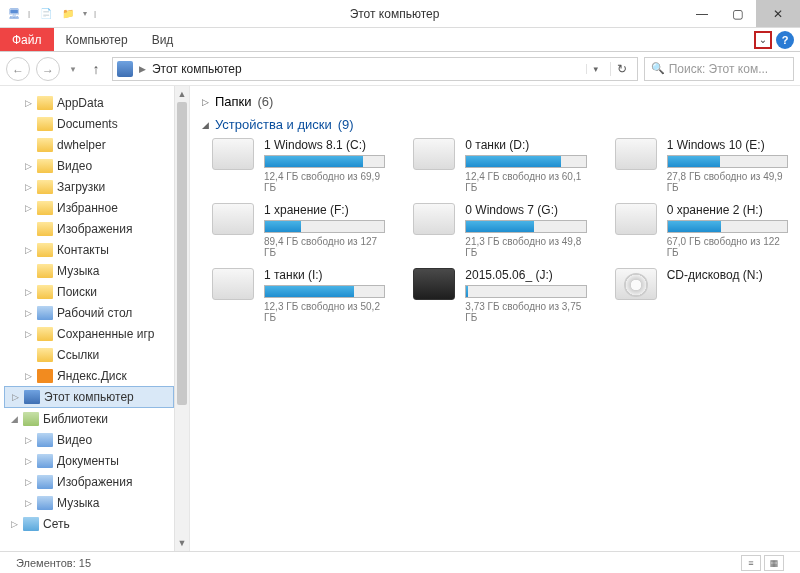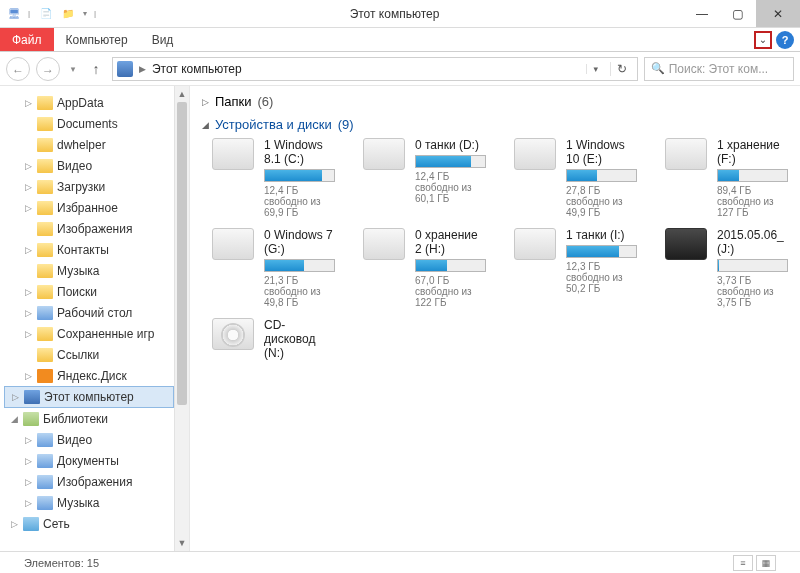--- a/index.html
+++ b/index.html
@@ -61,33 +61,33 @@
   .scrollbar .thumb { position:absolute; left:2px; right:2px; top:0; height:70%; background:#c8c8c8; border-radius:2px; }
 
   
   .content { flex:1; padding:8px 12px 0 12px; overflow:hidden; }
   .grp { margin-bottom:8px; }
   .grp .ghead { display:flex; align-items:center; gap:6px; font-size:13px; margin-bottom:6px; }
   .grp .ghead .gexp { font-size:9px; color:#666; }
   .grp .ghead .gtitle { color:#0a4f9e; }
   .grp .ghead .gtitle.plain { color:#000000; }
   .grp .ghead .gcount { color:#0a4f9e; }
-  .drives { display:grid; grid-template-columns: 1fr 1fr 1fr 1fr; column-gap:28px; row-gap:10px; padding-left:10px; }
+  .drives { display:grid; grid-template-columns: 1fr 1fr 1fr; column-gap:28px; row-gap:10px; padding-left:10px; }
   .drive { display:flex; gap:10px; align-items:flex-start; }
   .drive .dico { width:42px; height:32px; flex-shrink:0; background:linear-gradient(#f7f7f7,#dcdcdc); border:1px solid #c8c8c8; border-radius:3px; position:relative; }
   .drive .dico.optical::after{ content:""; position:absolute; top:4px; left:8px; width:24px; height:24px; border-radius:50%; background:radial-gradient(circle,#fafafa 30%,#cfcfcf 31%,#eee 60%,#ccc 62%); }
   .drive .dico.dark { background:linear-gradient(#4a4a4a,#1e1e1e); border-color:#333; }
   .drive .dinfo { flex:1; }
   .drive .dname { font-size:12px; color:#222; margin-bottom:3px; }
   .drive .bar { height:13px; border:1px solid #b7b7b7; background:#eee; margin-bottom:3px; position:relative; }
   .drive .bar .fill { position:absolute; top:0; left:0; bottom:0; background:linear-gradient(#49b3e6,#1f8ed0); }
   .drive .dstat { font-size:10px; color:#7a7a7a; }
 
   
-  .status { height:22px; border-top:1px solid #dcdcdc; display:flex; align-items:center; padding:0 24px; font-size:11px; color:#555; }
+  .status { height:22px; border-top:1px solid #dcdcdc; display:flex; align-items:center; padding:0 16px; font-size:11px; color:#555; }
   .status .sspacer { flex:1; }
   .status .view { width:20px; height:16px; margin-left:3px; border:1px solid #cfcfcf; display:flex; align-items:center; justify-content:center; font-size:9px; color:#666; }
 </style>
 </head>
 <body>
 
 <div class="titlebar">
   <div class="qat">
     <span class="ico">🖥</span>
     <span class="sep">|</span>

